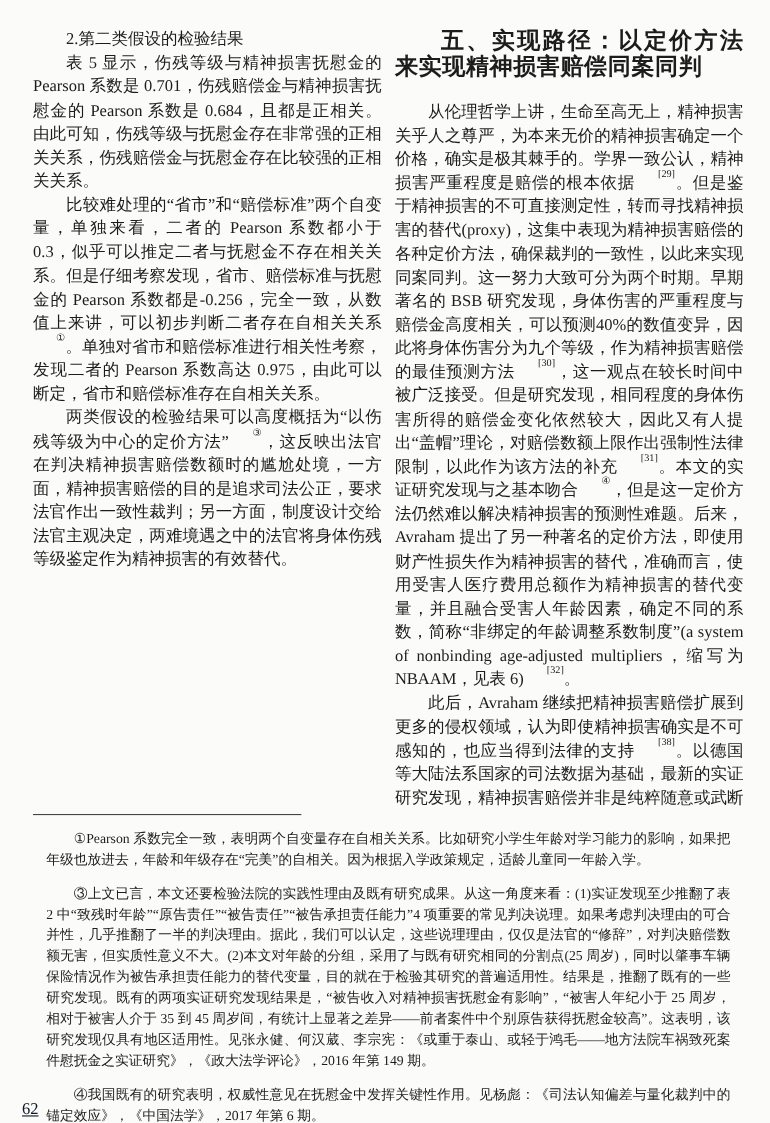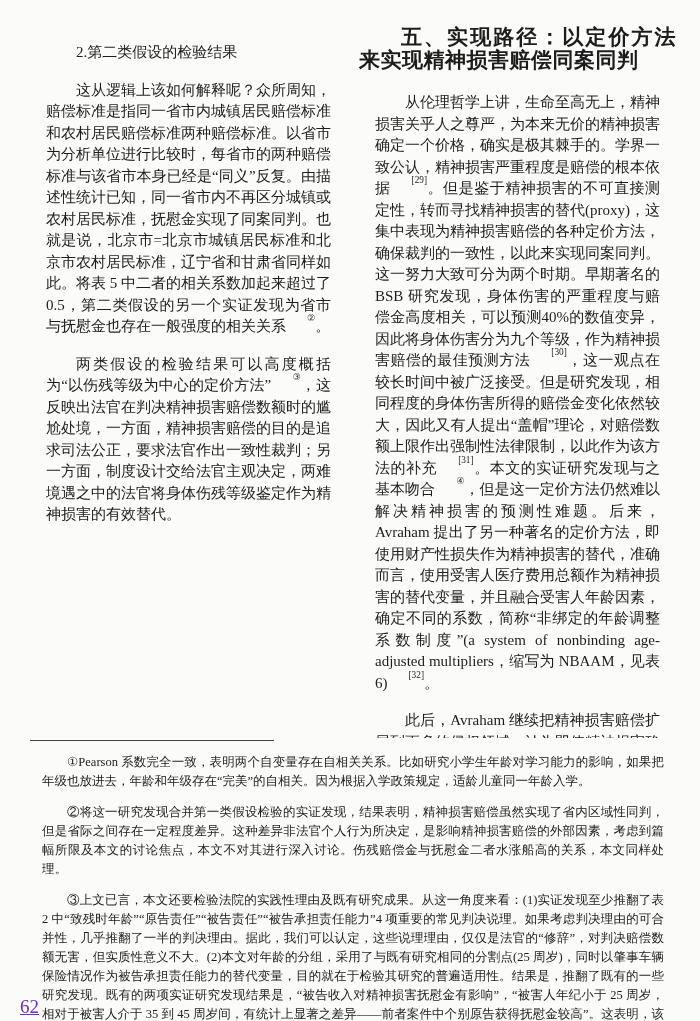--- a/index.html
+++ b/index.html
@@ -20,21 +20,21 @@
     gap: 12px;
     height: 712px;
     overflow: hidden;
   }
   .col {
     width: 317px;
     font-size: 15px;
     line-height: 21.5px;
     text-align: justify;
   }
-  .col p { margin: 16px; text-indent: 2em; }
+  .col p { margin: 0; text-indent: 2em; }
   sup { font-size: 0.62em; vertical-align: text-top; line-height: 0; padding-left: 21px; }
   .section-heading {
     font-size: 21px;
     font-weight: bold;
     line-height: 23px;
     text-indent: 2em;
     text-align: justify;
     letter-spacing: 0.5px;
     margin: 0 0 20px 0;
   }
@@ -46,45 +46,45 @@
   .footnotes {
     font-size: 12.5px;
     line-height: 19px;
     text-align: justify;
   }
   .footnotes p { margin: 12px; text-indent: 2em; }
   .page-number {
     position: absolute;
     left: 20px;
     bottom: 3px;
-    font-size: 19px;
-    color: #6d28d9;
+    font-size: 15px;
+    color: #0f172a;
     text-decoration: underline;
   }
 </style>
 </head>
 <body>
 
 <div class="page">
   <div class="columns">
     <div class="col">
       <p>2.第二类假设的检验结果</p>
-      <p>这从逻辑上该如何解释呢？众所周知，赔偿标准是指同一省市内城镇居民赔偿标准和农村居民赔偿标准两种赔偿标准。以省市为分析单位进行比较时，每省市的两种赔偿标准与该省市本身已经是“同义”反复。由描述性统计已知，同一省市内不再区分城镇或农村居民标准，抚慰金实现了同案同判。也就是说，北京市=北京市城镇居民标准和北京市农村居民标准，辽宁省和甘肃省同样如此。将表 5 中二者的相关系数加起来超过了 0.5，第二类假设的另一个实证发现为省市与抚慰金也存在一般强度的相关关系<sup>②</sup>。</p>
+      <p>表 5 显示，伤残等级与精神损害抚慰金的Pearson 系数是 0.701，伤残赔偿金与精神损害抚慰金的 Pearson 系数是 0.684，且都是正相关。由此可知，伤残等级与抚慰金存在非常强的正相关关系，伤残赔偿金与抚慰金存在比较强的正相关关系。</p>
+      <p>比较难处理的“省市”和“赔偿标准”两个自变量，单独来看，二者的 Pearson 系数都小于 0.3，似乎可以推定二者与抚慰金不存在相关关系。但是仔细考察发现，省市、赔偿标准与抚慰金的 Pearson 系数都是-0.256，完全一致，从数值上来讲，可以初步判断二者存在自相关关系<sup>①</sup>。单独对省市和赔偿标准进行相关性考察，发现二者的 Pearson 系数高达 0.975，由此可以断定，省市和赔偿标准存在自相关关系。</p>
       <p>两类假设的检验结果可以高度概括为“以伤残等级为中心的定价方法”<sup>③</sup>，这反映出法官在判决精神损害赔偿数额时的尴尬处境，一方面，精神损害赔偿的目的是追求司法公正，要求法官作出一致性裁判；另一方面，制度设计交给法官主观决定，两难境遇之中的法官将身体伤残等级鉴定作为精神损害的有效替代。</p>
     </div>
     <div class="col">
       <h2 class="section-heading">五、实现路径：以定价方法来实现精神损害赔偿同案同判</h2>
       <p>从伦理哲学上讲，生命至高无上，精神损害关乎人之尊严，为本来无价的精神损害确定一个价格，确实是极其棘手的。学界一致公认，精神损害严重程度是赔偿的根本依据<sup>[29]</sup>。但是鉴于精神损害的不可直接测定性，转而寻找精神损害的替代(proxy)，这集中表现为精神损害赔偿的各种定价方法，确保裁判的一致性，以此来实现同案同判。这一努力大致可分为两个时期。早期著名的 BSB 研究发现，身体伤害的严重程度与赔偿金高度相关，可以预测40%的数值变异，因此将身体伤害分为九个等级，作为精神损害赔偿的最佳预测方法<sup>[30]</sup>，这一观点在较长时间中被广泛接受。但是研究发现，相同程度的身体伤害所得的赔偿金变化依然较大，因此又有人提出“盖帽”理论，对赔偿数额上限作出强制性法律限制，以此作为该方法的补充<sup>[31]</sup>。本文的实证研究发现与之基本吻合<sup>④</sup>，但是这一定价方法仍然难以解决精神损害的预测性难题。后来，Avraham 提出了另一种著名的定价方法，即使用财产性损失作为精神损害的替代，准确而言，使用受害人医疗费用总额作为精神损害的替代变量，并且融合受害人年龄因素，确定不同的系数，简称“非绑定的年龄调整系数制度”(a system of nonbinding age-adjusted multipliers，缩写为 NBAAM，见表 6)<sup>[32]</sup>。</p>
       <p>此后，Avraham 继续把精神损害赔偿扩展到更多的侵权领域，认为即使精神损害确实是不可感知的，也应当得到法律的支持<sup>[38]</sup>。以德国等大陆法系国家的司法数据为基础，最新的实证研究发现，精神损害赔偿并非是纯粹随意或武断的(random or arbitrary)，受害人的受伤情况对赔偿数额有系统性的显著影响。</p>
     </div>
   </div>
 
   <div class="footnote-sep"></div>
 
   <div class="footnotes">
     <p>①Pearson 系数完全一致，表明两个自变量存在自相关关系。比如研究小学生年龄对学习能力的影响，如果把年级也放进去，年龄和年级存在“完美”的自相关。因为根据入学政策规定，适龄儿童同一年龄入学。</p>
-    <p>②将这一研究发现合并第一类假设检验的实证发现，结果表明，精神损害赔偿虽然实现了省内区域性同判，但是省际之间存在一定程度差异。这种差异非法官个人行为所决定，是影响精神损害赔偿的外部因素，考虑到篇幅所限及本文的讨论焦点，本文不对其进行深入讨论。伤残赔偿金与抚慰金二者水涨船高的关系，本文同样处理。</p>
     <p>③上文已言，本文还要检验法院的实践性理由及既有研究成果。从这一角度来看：(1)实证发现至少推翻了表 2 中“致残时年龄”“原告责任”“被告责任”“被告承担责任能力”4 项重要的常见判决说理。如果考虑判决理由的可合并性，几乎推翻了一半的判决理由。据此，我们可以认定，这些说理理由，仅仅是法官的“修辞”，对判决赔偿数额无害，但实质性意义不大。(2)本文对年龄的分组，采用了与既有研究相同的分割点(25 周岁)，同时以肇事车辆保险情况作为被告承担责任能力的替代变量，目的就在于检验其研究的普遍适用性。结果是，推翻了既有的一些研究发现。既有的两项实证研究发现结果是，“被告收入对精神损害抚慰金有影响”，“被害人年纪小于 25 周岁，相对于被害人介于 35 到 45 周岁间，有统计上显著之差异——前者案件中个别原告获得抚慰金较高”。这表明，该研究发现仅具有地区适用性。见张永健、何汉葳、李宗宪：《或重于泰山、或轻于鸿毛——地方法院车祸致死案件慰抚金之实证研究》，《政大法学评论》，2016 年第 149 期。</p>
     <p>④我国既有的研究表明，权威性意见在抚慰金中发挥关键性作用。见杨彪：《司法认知偏差与量化裁判中的锚定效应》，《中国法学》，2017 年第 6 期。</p>
   </div>
 
   <div class="page-number">62</div>
 </div>
 
 </body></html>

